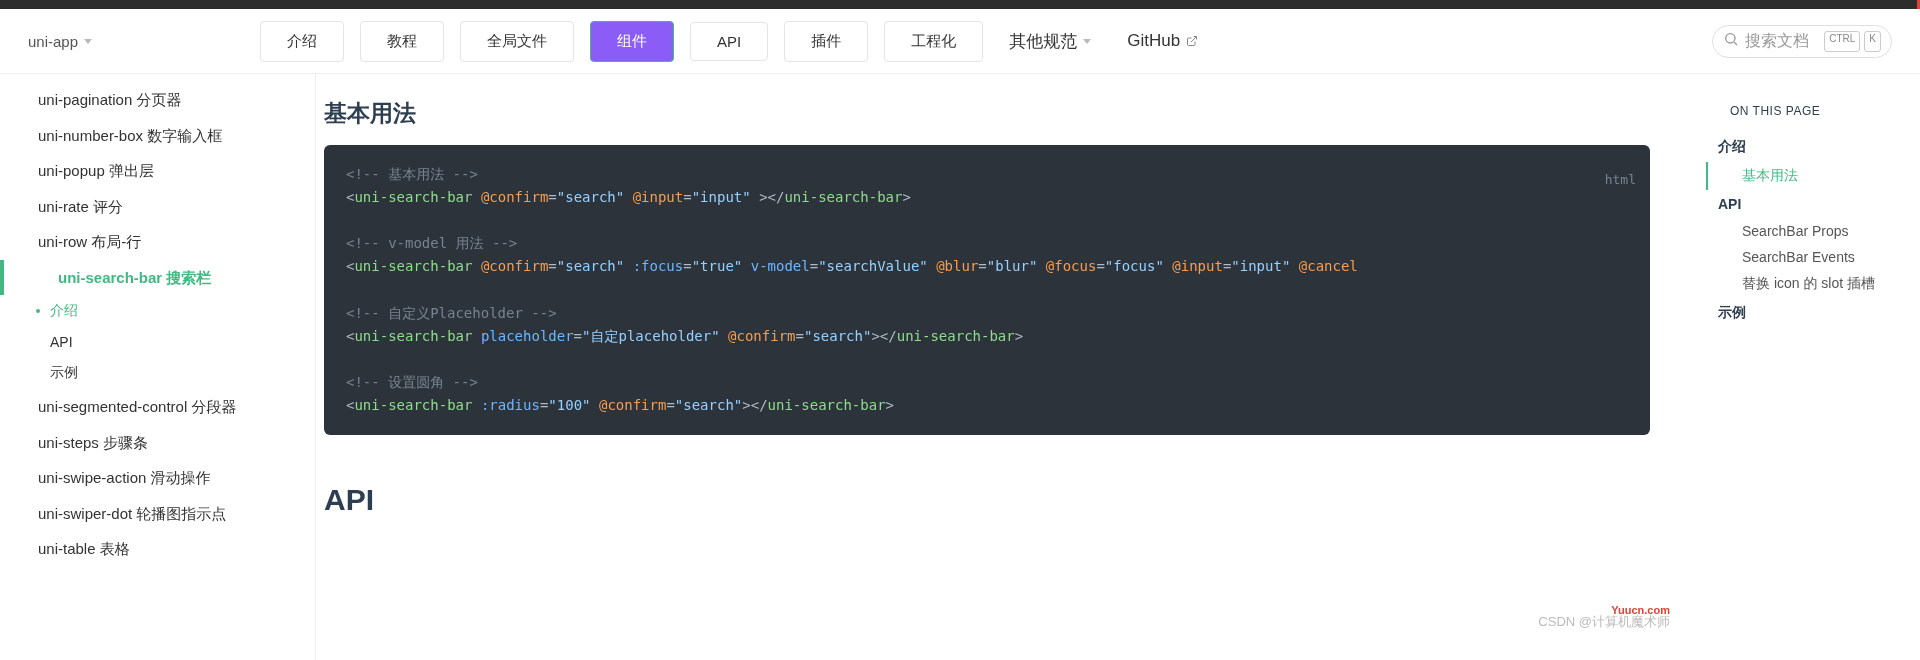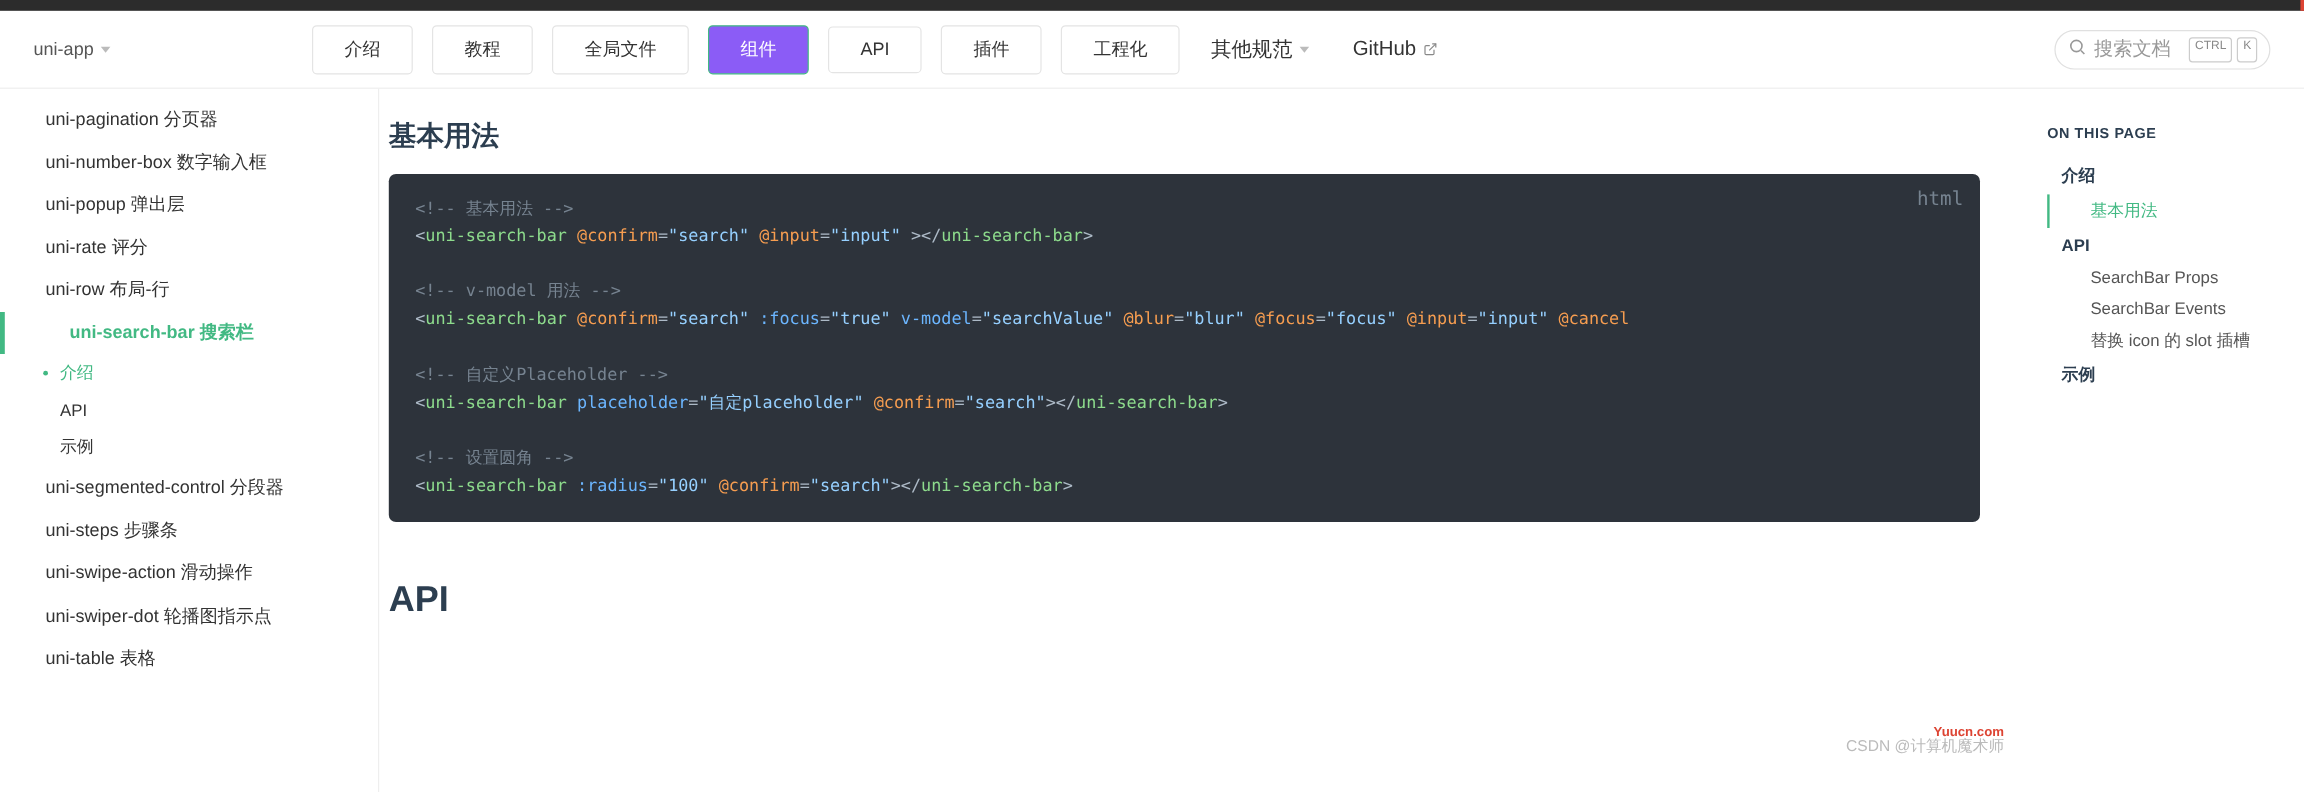--- a/index.html
+++ b/index.html
@@ -25,35 +25,35 @@
   .sidebar::-webkit-scrollbar-track { background: #f0f0f0; }
   .sb-item { padding: 8px 0 8px 38px; font-size: 15px; color: #333; cursor: pointer; line-height: 1.3; }
   .sb-item.active { color: #42b983; font-weight: 600; border-left: 4px solid #42b983; padding-left: 54px; }
   .sb-sub { padding: 7px 0 7px 50px; font-size: 14px; color: #333; cursor: pointer; display: flex; align-items: center; }
   .sb-sub.active { color: #42b983; }
   .sb-sub .dot { width: 4px; height: 4px; border-radius: 50%; background: #42b983; margin-right: 10px; margin-left: -14px; opacity: 0; }
   .sb-sub.active .dot { opacity: 1; }
   .main { flex: 1; overflow-y: auto; padding: 24px 40px 40px 8px; position: relative; }
   .h2 { font-size: 23px; font-weight: 600; color: #2c3e50; margin-bottom: 16px; }
   .code-block { background: #2d333b; border-radius: 6px; padding: 18px 22px; position: relative; overflow-x: auto; font-family: "Consolas", "Monaco", monospace; font-size: 14px; line-height: 1.65; color: #adbac7; }
-  .code-lang { position: absolute; top: 8px; right: 14px; color: #768390; font-size: 16px; }
+  .code-lang { position: absolute; top: 24px; right: 14px; color: #768390; font-size: 13px; }
   .code-block::-webkit-scrollbar { height: 14px; }
   .code-block::-webkit-scrollbar-thumb { background: #888; }
   .code-block::-webkit-scrollbar-track { background: #555; }
   .ct-comment { color: #768390; }
   .ct-tag { color: #8ddb8c; }
   .ct-punc { color: #adbac7; }
   .ct-attr { color: #6cb6ff; }
   .ct-str { color: #96d0ff; }
   .ct-evt { color: #f69d50; }
   .h1 { font-size: 30px; font-weight: 600; color: #2c3e50; margin-top: 48px; }
   .watermark { position: absolute; bottom: 29px; right: 20px; color: #bbb; font-size: 13px; }
   .watermark2 { position: absolute; bottom: 44px; right: 20px; color: #d43; font-size: 11px; font-weight: 700; }
   .toc { width: 230px; padding: 30px 16px 0 16px; font-size: 14px; }
-  .toc-title { font-size: 12px; font-weight: 700; color: #2c3e50; letter-spacing: 0.5px; margin-bottom: 14px; }
+  .toc-title { font-size: 12px; font-weight: 400; color: #2c3e50; letter-spacing: 0.5px; margin-bottom: 14px; margin-left: 24px; }
   .toc-h { font-weight: 700; color: #2c3e50; padding: 6px 0 6px 12px; }
   .toc-i { color: #555; padding: 5px 0 5px 36px; cursor: pointer; }
   .toc-i.active { color: #42b983; border-left: 2px solid #42b983; padding-left: 34px; }
   pre { white-space: pre; }
 </style>
 </head>
 <body>
 
 <div class="topbar">
     <div class="topbar-red"></div>

